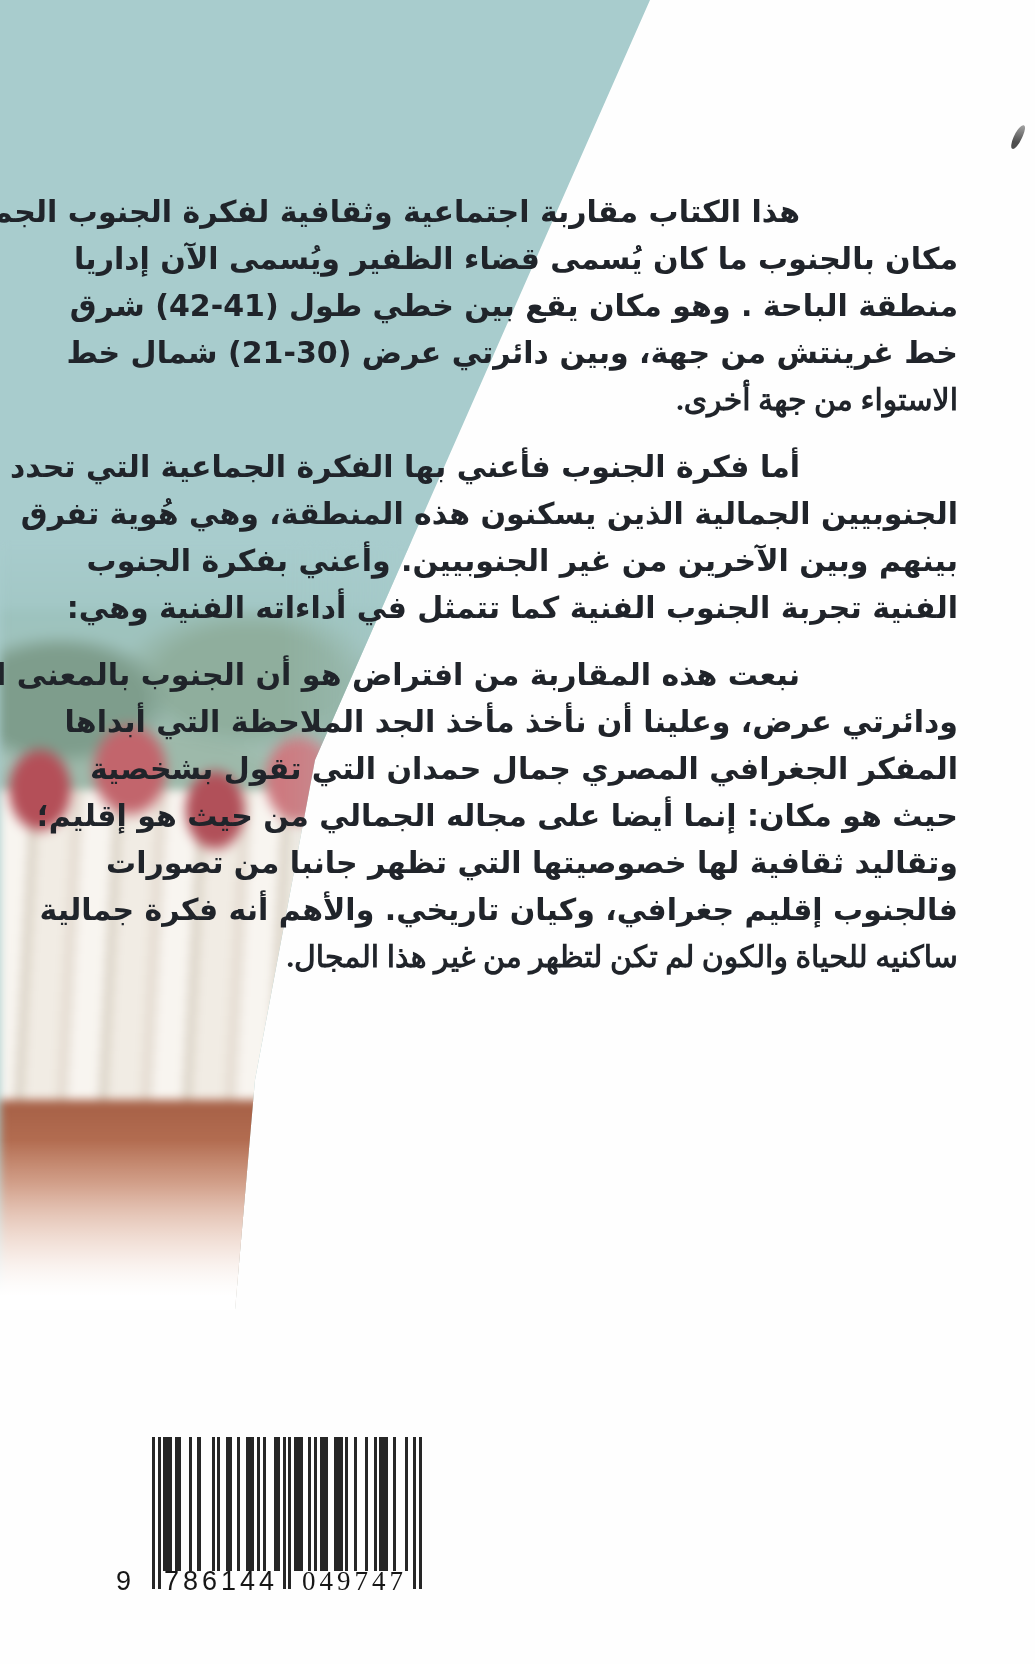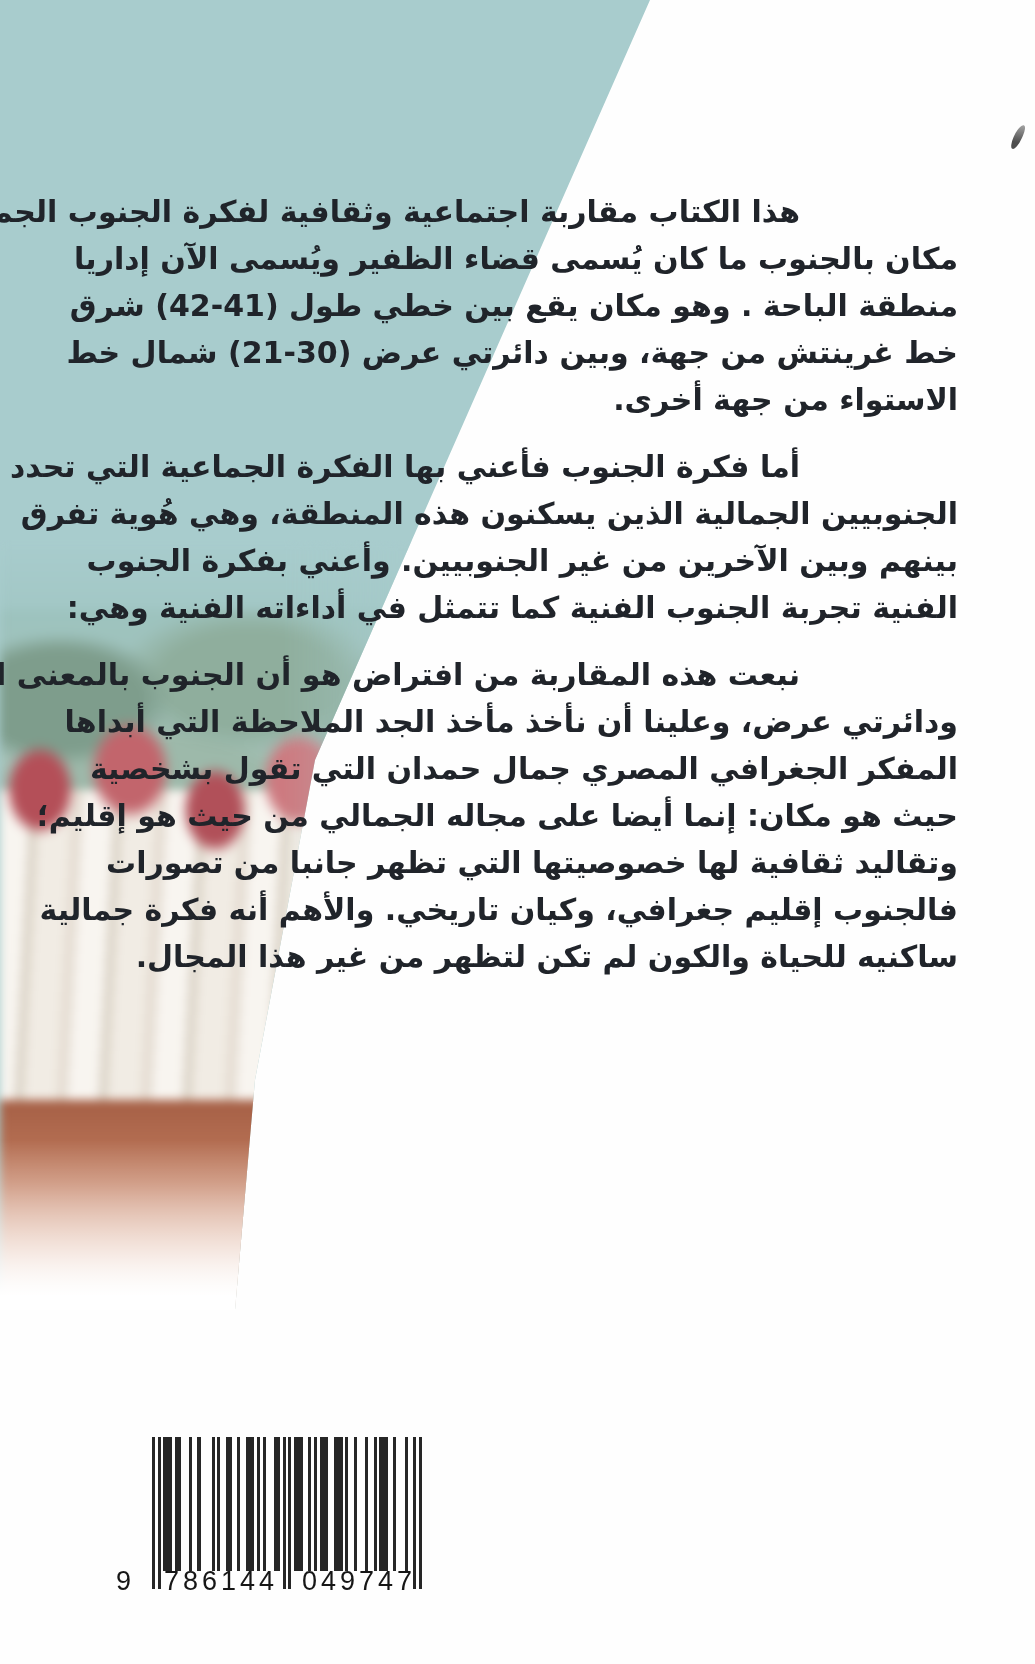--- a/index.html
+++ b/index.html
@@ -56,38 +56,38 @@
   
   .blurb{
     position:absolute;top:188px;right:77px;width:672px;
     direction:rtl;color:#20242a;font-weight:600;
   }
   .para{margin:0 0 20px 0;padding:0;}
   .tline{
     height:47px;line-height:47px;font-size:30px;white-space:nowrap;
     text-align:justify;text-align-last:justify;text-justify:inter-word;overflow:visible;
   }
-  .tline.plast{text-align-last:right;}
+  .tline.plast{text-align-last:right;font-family:Liberation Serif, serif;}
   .tline.pfirst{padding-right:158px;}
   
   .isbn-label{
     position:absolute;left:178px;top:1402px;
     font-family:"Liberation Sans",sans-serif;font-size:24px;color:#1d1d1d;
     letter-spacing:.5px;white-space:nowrap;
   }
   .barcode{position:absolute;left:152px;top:1437px;width:272px;height:152px;}
   .bar{position:absolute;top:0;background:#262626;}
   .barcode-digits{
     position:absolute;left:116px;top:1566px;width:320px;height:36px;
     font-family:"Liberation Sans",sans-serif;font-size:27px;color:#161616;
   }
   .bd{position:absolute;top:0;letter-spacing:4px;}
   .bd-lead{left:0;}
   .bd-g1{left:48px;}
-  .bd-g2{left:186px;}
+  .bd-g2{left:186px;font-family:Liberation Serif, serif;}
 </style>
 </head>
 <body>
 
 <div class="page">
 
   <div class="art">
     <div class="photo">
       <div class="ph-sky"></div>
       <div class="ph-trees"></div>

